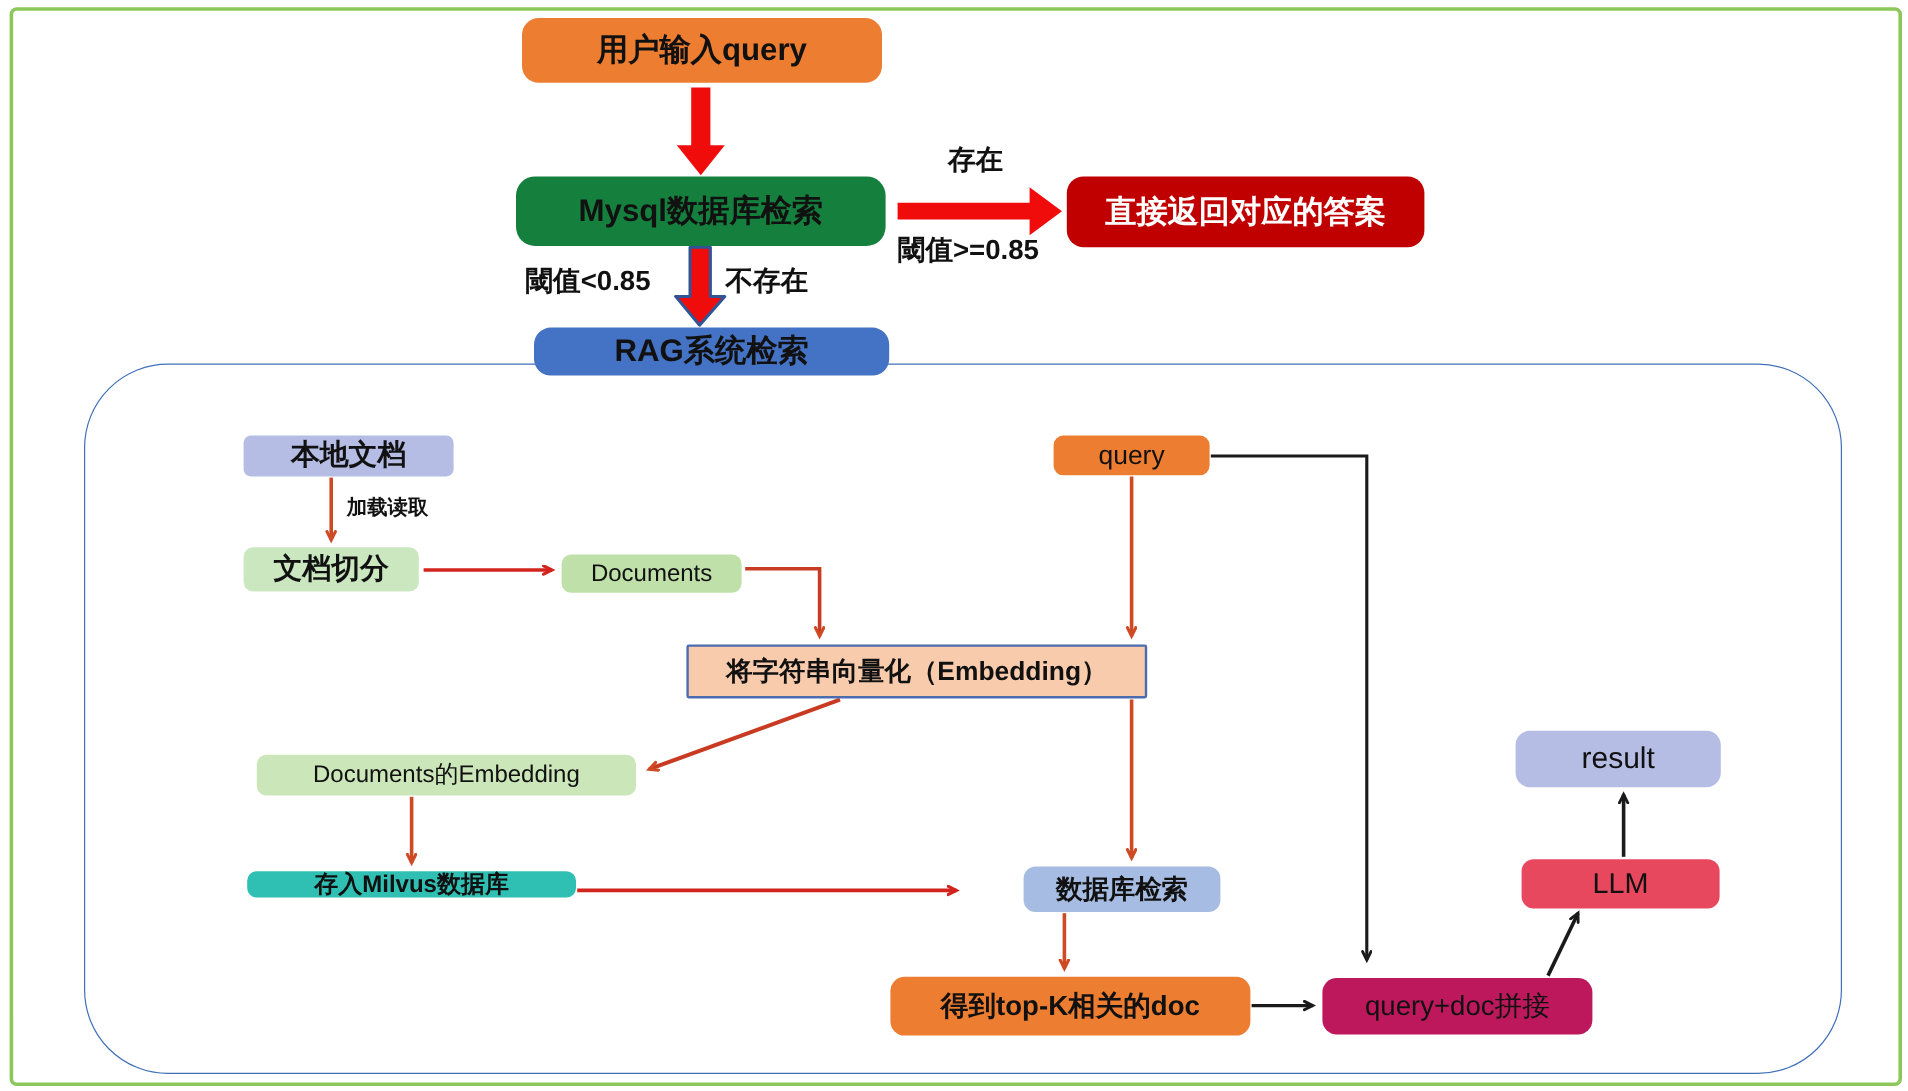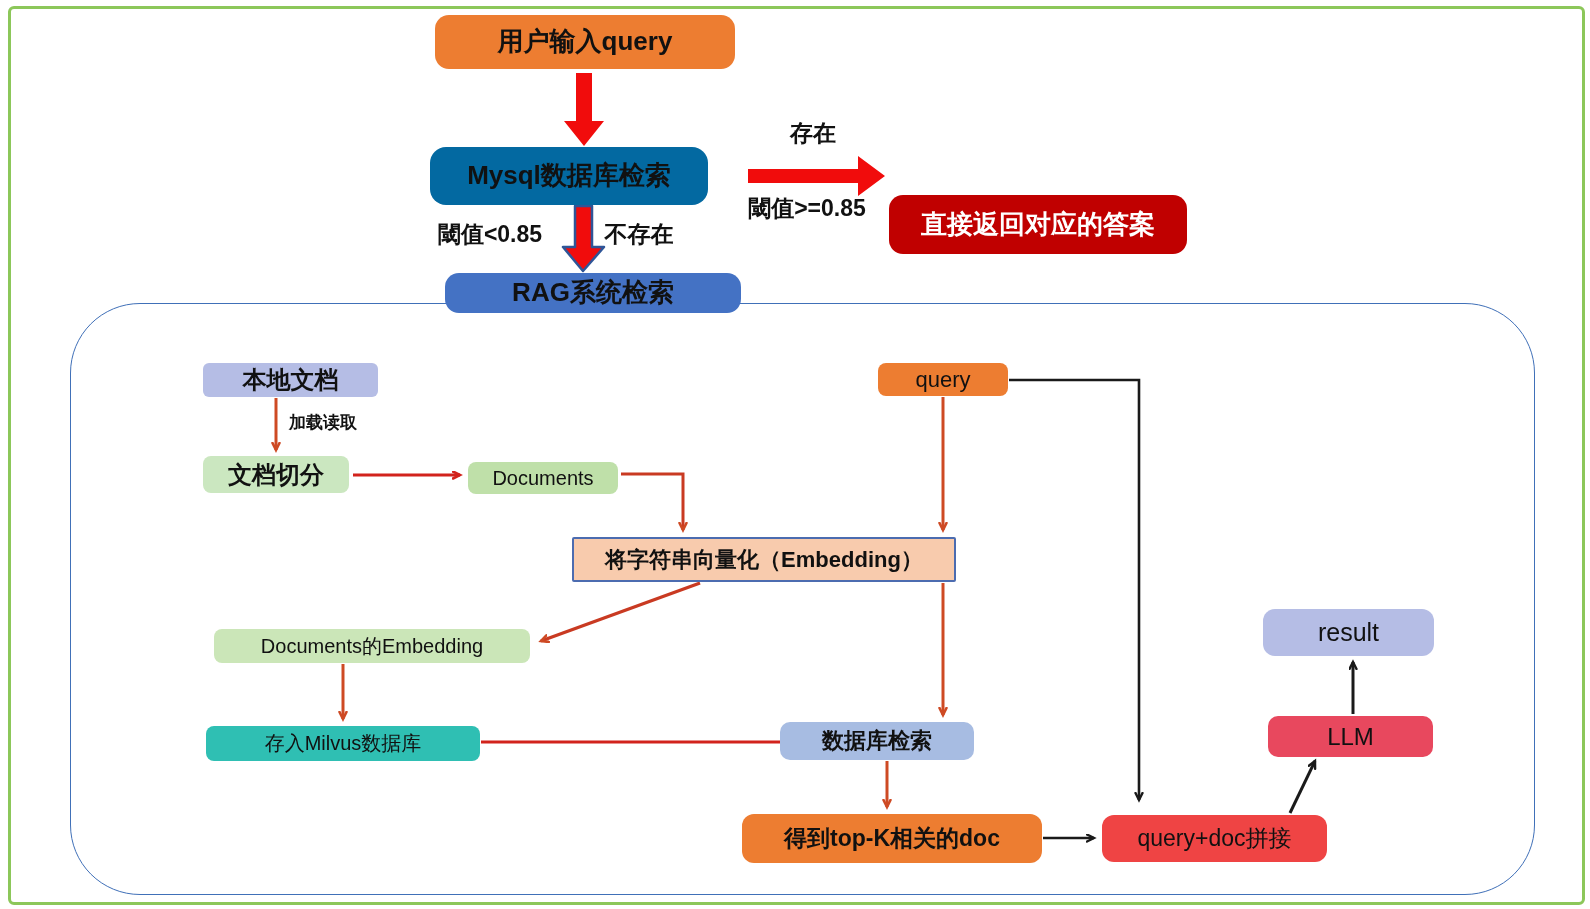--- a/index.html
+++ b/index.html
@@ -20,33 +20,33 @@
     position:absolute;display:flex;align-items:center;justify-content:center;
     color:#111;text-align:center;line-height:1.05;white-space:nowrap;
     box-sizing:border-box;
   }
   .lbl{
     position:absolute;color:#111;white-space:nowrap;text-align:center;
   }
   svg.edges{position:absolute;left:0;top:0;pointer-events:none;}
   
   .n-user    {left:435px;top:15px;width:300px;height:54px;background:#ed7d31;border-radius:14px;font-size:26px;font-weight:600;}
-  .n-mysql   {left:430px;top:147px;width:278px;height:58px;background:#0369a1;border-radius:16px;font-size:26px;font-weight:600;}
-  .n-answer  {left:889px;top:147px;width:298px;height:59px;background:#c00000;border-radius:14px;font-size:26px;color:#fff;font-weight:600;margin-top:48px;}
+  .n-mysql   {left:430px;top:147px;width:308px;height:58px;background:#15803d;border-radius:16px;font-size:26px;font-weight:600;}
+  .n-answer  {left:889px;top:147px;width:298px;height:59px;background:#c00000;border-radius:14px;font-size:26px;color:#fff;font-weight:600;}
   .n-rag     {left:445px;top:273px;width:296px;height:40px;background:#4472c4;border-radius:14px;font-size:26px;font-weight:600;}
   .n-local   {left:203px;top:363px;width:175px;height:34px;background:#b5bde5;border-radius:6px;font-size:24px;font-weight:600;}
   .n-split   {left:203px;top:456px;width:146px;height:37px;background:#cbe7c0;border-radius:8px;font-size:24px;font-weight:600;}
   .n-docs    {left:468px;top:462px;width:150px;height:32px;background:#bfe0a9;border-radius:8px;font-size:20px;}
   .n-embed   {left:572px;top:537px;width:384px;height:45px;background:#f8cbad;border:2px solid #4c6cb0;border-radius:2px;font-size:22px;font-weight:600;}
   .n-query   {left:878px;top:363px;width:130px;height:33px;background:#ed7d31;border-radius:8px;font-size:22px;}
   .n-docemb  {left:214px;top:629px;width:316px;height:34px;background:#cbe6b8;border-radius:8px;font-size:20px;}
-  .n-milvus  {left:206px;top:726px;width:274px;height:35px;background:#2fbfb3;border-radius:8px;font-size:20px;font-weight:400;}
-  .n-dbsearch{left:780px;top:722px;width:194px;height:38px;background:#a7bce2;border-radius:10px;font-size:22px;font-weight:600;}
+  .n-milvus  {left:206px;top:726px;width:274px;height:22px;background:#2fbfb3;border-radius:8px;font-size:20px;font-weight:700;}
+  .n-dbsearch{left:853px;top:722px;width:164px;height:38px;background:#a7bce2;border-radius:10px;font-size:22px;font-weight:600;}
   .n-topk    {left:742px;top:814px;width:300px;height:49px;background:#ed7d31;border-radius:12px;font-size:23px;font-weight:600;}
-  .n-concat  {left:1102px;top:815px;width:225px;height:47px;background:#ef4444;border-radius:12px;font-size:23px;}
+  .n-concat  {left:1102px;top:815px;width:225px;height:47px;background:#be185d;border-radius:12px;font-size:23px;}
   .n-llm     {left:1268px;top:716px;width:165px;height:41px;background:#e8485e;border-radius:10px;font-size:24px;}
   .n-result  {left:1263px;top:609px;width:171px;height:47px;background:#b5bde5;border-radius:12px;font-size:25px;}
   .l-exists  {left:763px;top:118px;width:100px;font-size:23px;font-weight:600;}
   .l-ge      {left:707px;top:193px;width:200px;font-size:23px;font-weight:600;}
   .l-lt      {left:415px;top:219px;width:150px;font-size:23px;font-weight:600;}
   .l-ne      {left:589px;top:219px;width:100px;font-size:23px;font-weight:600;}
   .l-load    {left:289px;top:411px;width:100px;font-size:17px;font-weight:600;text-align:left;}
 </style>
 </head>
 <body>

